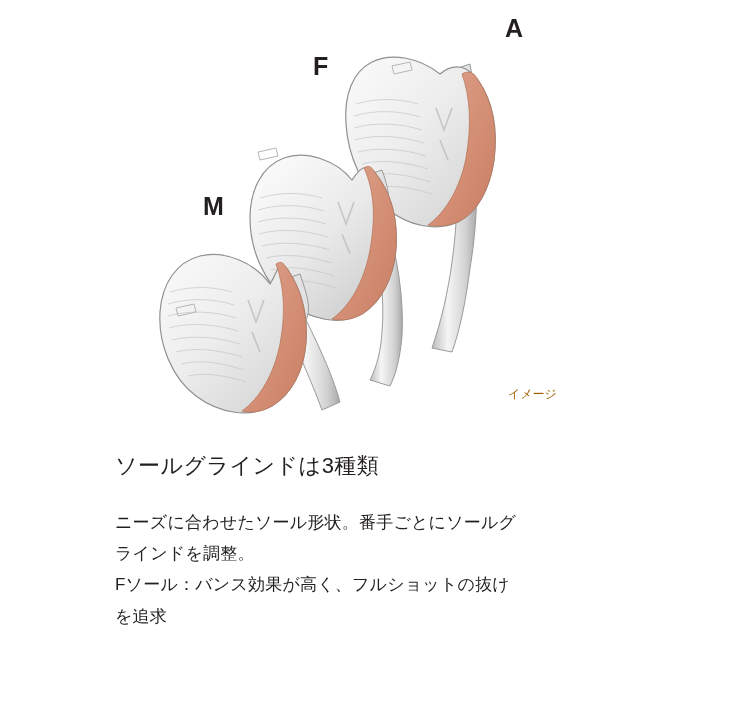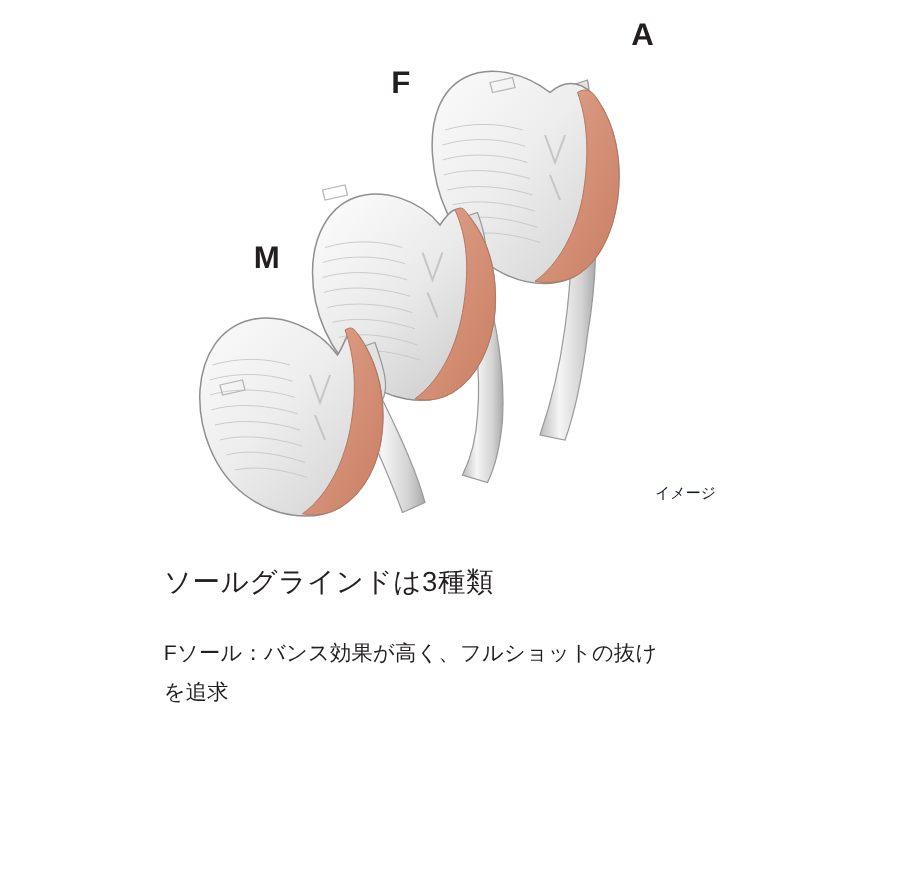--- a/index.html
+++ b/index.html
@@ -44,31 +44,31 @@
     font-size: 25px;
     color: #231f20;
     letter-spacing: 0.5px;
   }
   .label-a { left: 505px; top: 14px; }
   .label-f { left: 313px; top: 52px; }
   .label-m { left: 203px; top: 192px; }
 
   .image-note {
     position: absolute;
-    left: 524px;
+    left: 508px;
     top: 386px;
     font-size: 12px;
-    color: #0f172a;
+    color: #a16207;
     font-family: Liberation Sans, sans-serif;
   }
 
   
   .text-block {
     position: absolute;
-    left: 16px;
+    left: 0;
     top: 430px;
     width: 642px;
     padding: 0 115px;
     box-sizing: border-box;
   }
 
   .heading {
     font-size: 22px;
     font-weight: 500;
     color: #231f20;
@@ -223,17 +223,18 @@
     <div class="club-label label-a">A</div>
     <div class="club-label label-f">F</div>
     <div class="club-label label-m">M</div>
 
     <div class="image-note">イメージ</div>
   </div>
 
   <div class="text-block">
     <h2 class="heading">ソールグラインドは3種類</h2>
     <div class="body-text">
+      <p>ニーズに合わせたソール形状。番手ごとにソールグラインドを調整。</p>
       <p>Fソール：バンス効果が高く、フルショットの抜けを追求</p>
     </div>
   </div>
 
 </div>
 
 </body></html>

